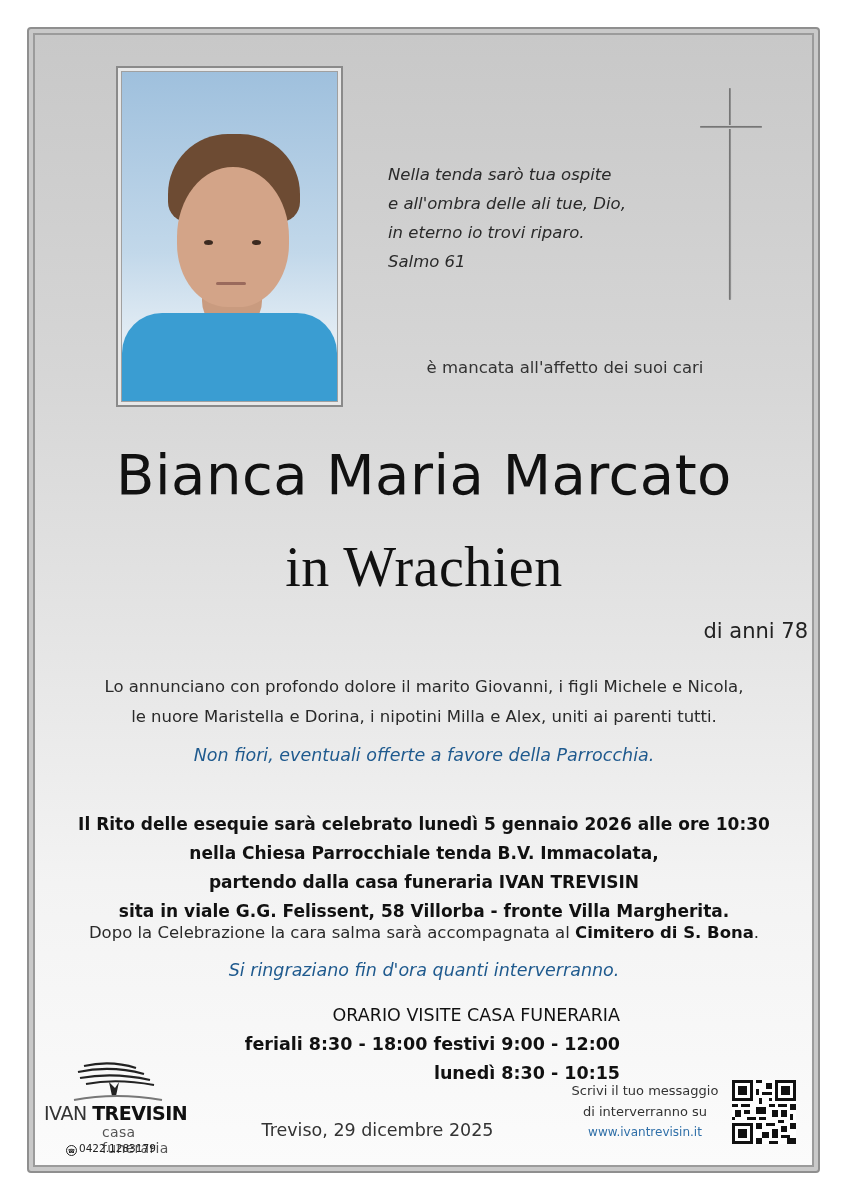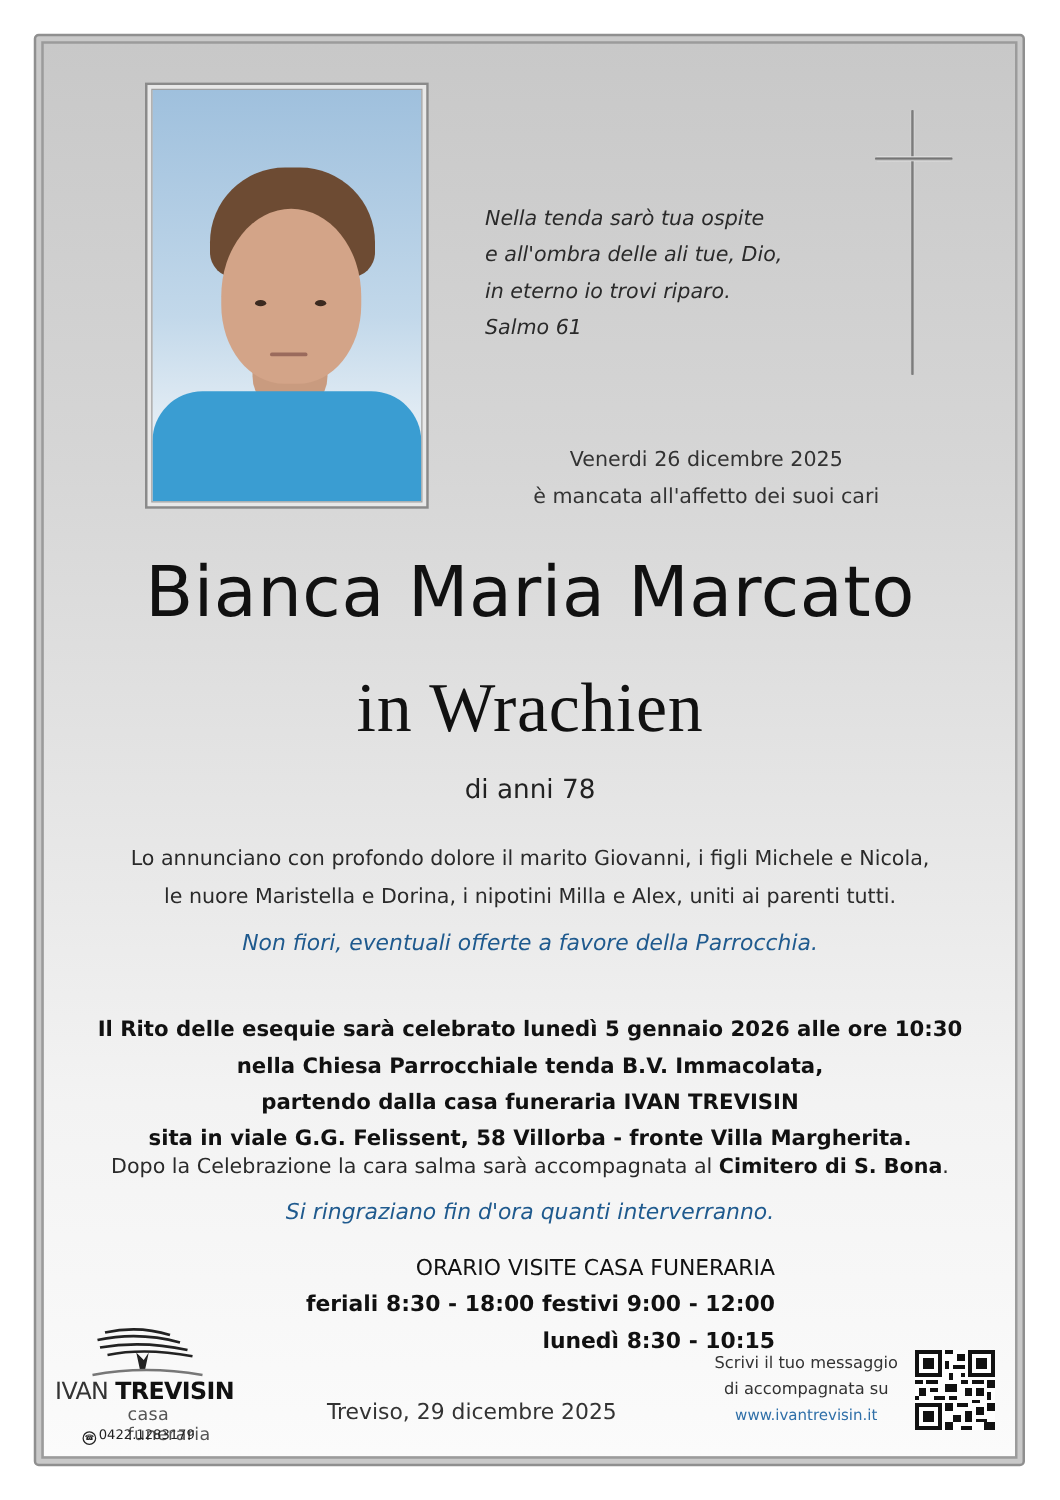--- a/index.html
+++ b/index.html
@@ -72,21 +72,21 @@
 
     .announce {
       position: absolute; left: 405px; top: 353px; width: 320px;
       text-align: center; font-size: 16.5px; line-height: 29px; color: #333;
     }
 
     .name {
       position: absolute; left: 40px; width: 768px; text-align: center;
       font-size: 56px; line-height: 1; color: #111; letter-spacing: 0.5px;
     }
-    .age { position: absolute; left: 40px; top: 619px; width: 768px; text-align: center; font-size: 21px; color: #222; }
+    .age { position: absolute; left: 40px; top: 619px; width: 768px; text-align: right; font-size: 21px; color: #222; }
 
     .p-normal { position: absolute; left: 40px; width: 768px; text-align: center; font-size: 16.5px; line-height: 30px; color: #2a2a2a; }
     .p-blue   { position: absolute; left: 40px; width: 768px; text-align: center; font-size: 17.5px; font-style: italic; color: #1f5a8e; }
     .p-bold   { position: absolute; left: 40px; width: 768px; text-align: center; font-size: 17px; line-height: 29px; color: #111; font-weight: bold; margin-top: 24px; }
     .b { font-weight: bold; color: #111; }
 
     .hours { position: absolute; left: 230px; top: 1001px; width: 390px; text-align: right; font-size: 17.5px; line-height: 29px; color: #111; }
     .hours .t { font-weight: normal; }
     .hours .bold { font-weight: bold; }
 
@@ -133,21 +133,20 @@
 </div>
 
 <div class="psalm">
   <div>Nella tenda sarò tua ospite</div>
   <div>e all'ombra delle ali tue, Dio,</div>
   <div>in eterno io trovi riparo.</div>
   <span class="ref">Salmo 61</span>
 </div>
 
 <div class="announce">
-  <div>Venerdi 26 dicembre 2025</div>
   <div>è mancata all'affetto dei suoi cari</div>
 </div>
 
 <div class="name" style="top:447px;">Bianca Maria Marcato</div>
 <div class="name" style="top:539px;font-family:Liberation Serif, serif;">in Wrachien</div>
 <div class="age">di anni 78</div>
 
 <div class="p-normal" style="top:672px;">
   <div>Lo annunciano con profondo dolore il marito Giovanni, i figli Michele e Nicola,</div>
   <div>le nuore Maristella e Dorina, i nipotini Milla e Alex, uniti ai parenti tutti.</div>
@@ -189,21 +188,21 @@
   <div class="logo-sub">casa funeraria</div>
   <div class="logo-phone">
     <span class="phone-icon">☎</span><span>0422.1283179</span>
   </div>
 </div>
 
 <div class="city-date">Treviso, 29 dicembre 2025</div>
 
 <div class="message">
   <div>Scrivi il tuo messaggio</div>
-  <div>di accompagnata su</div>
+  <div>di interverranno su</div>
   <div class="site">www.ivantrevisin.it</div>
 </div>
 
 <svg class="qr" viewBox="0 0 21 21" shape-rendering="crispEdges">
   <rect width="21" height="21" fill="#ffffff"></rect>
   <g fill="#111">
     <rect x="0" y="0" width="7" height="1"></rect>
       <rect x="0" y="6" width="7" height="1"></rect>
       <rect x="0" y="0" width="1" height="7"></rect>
       <rect x="6" y="0" width="1" height="7"></rect>

